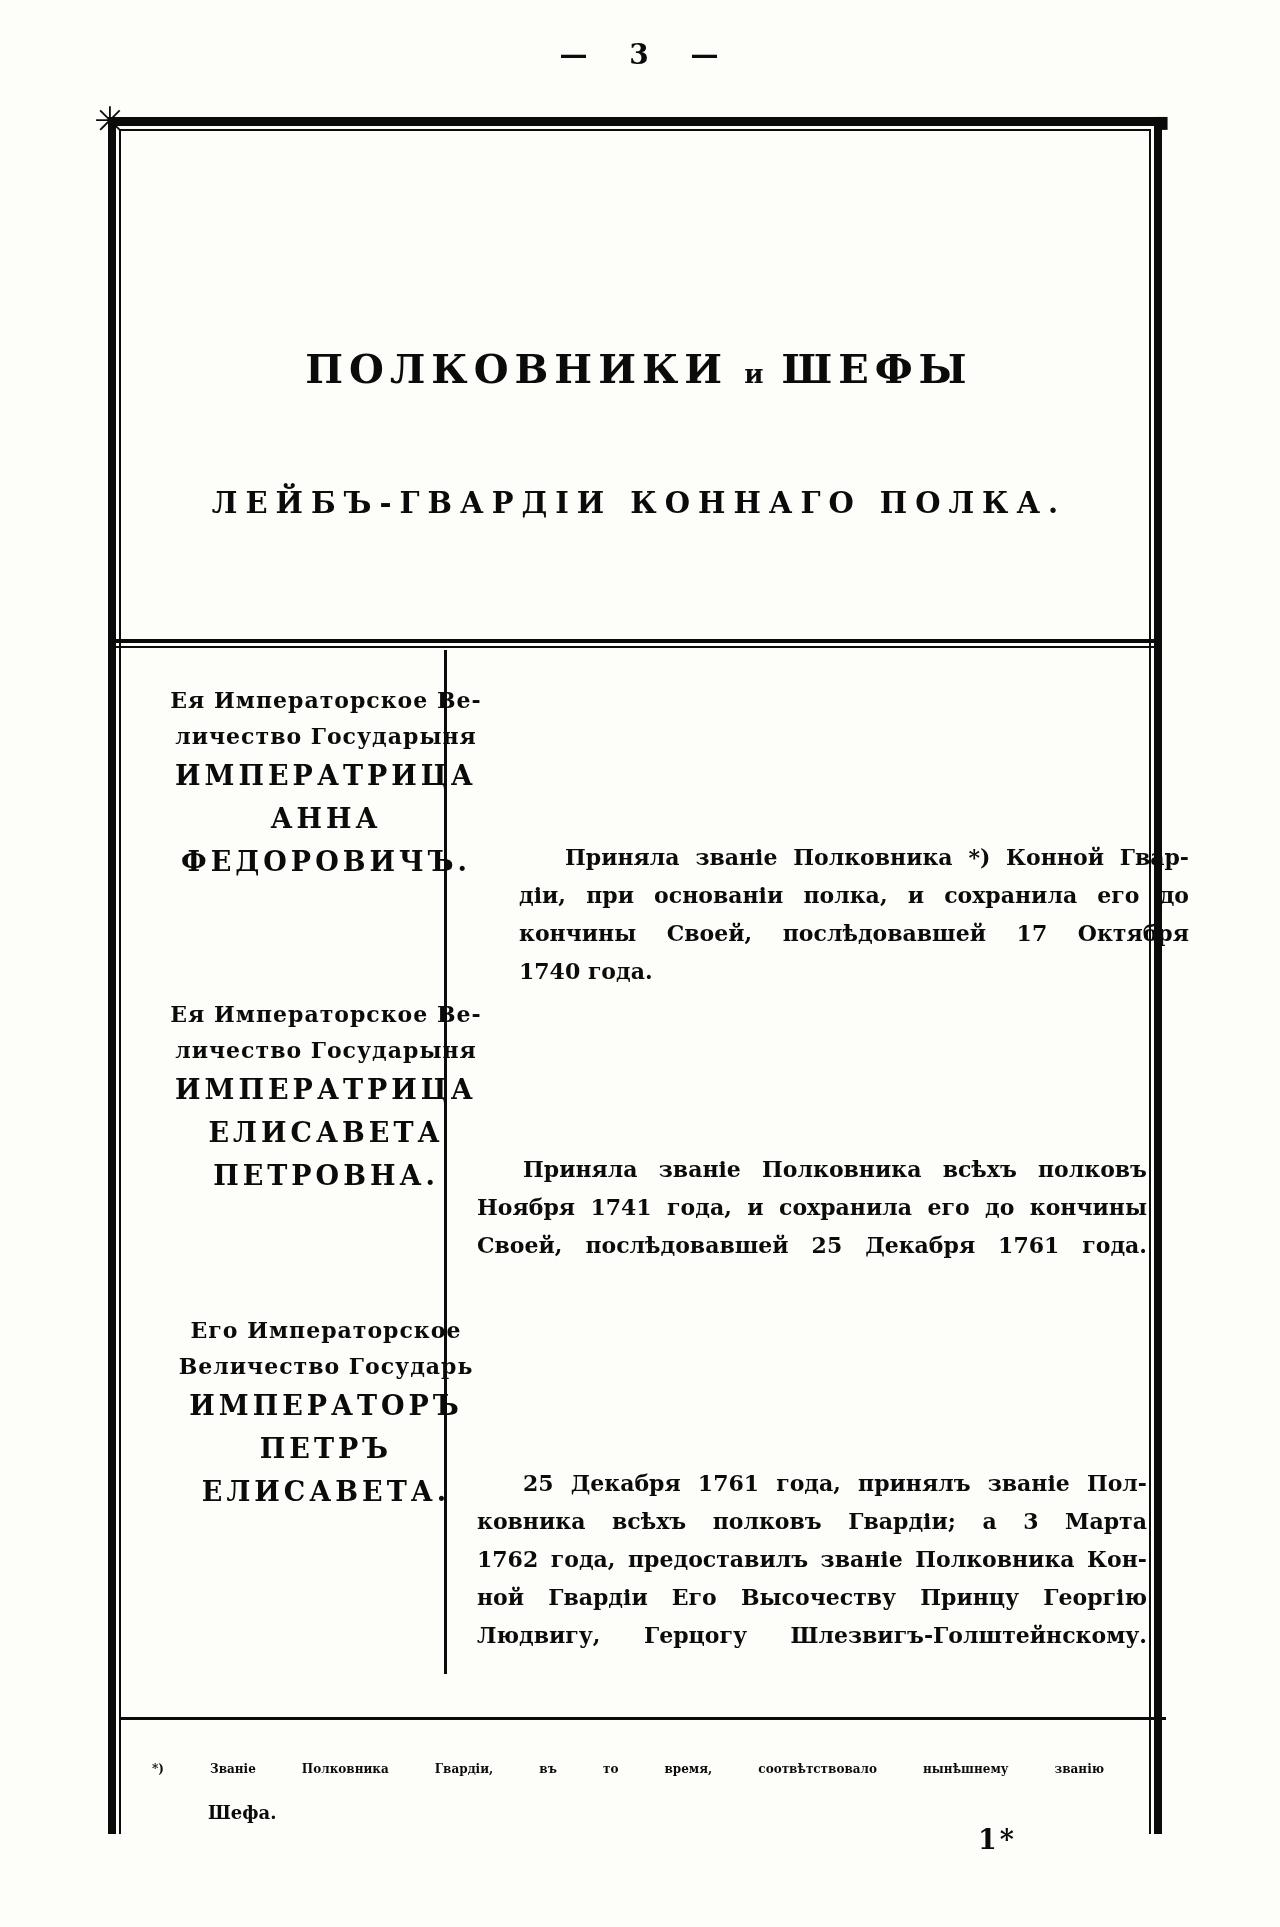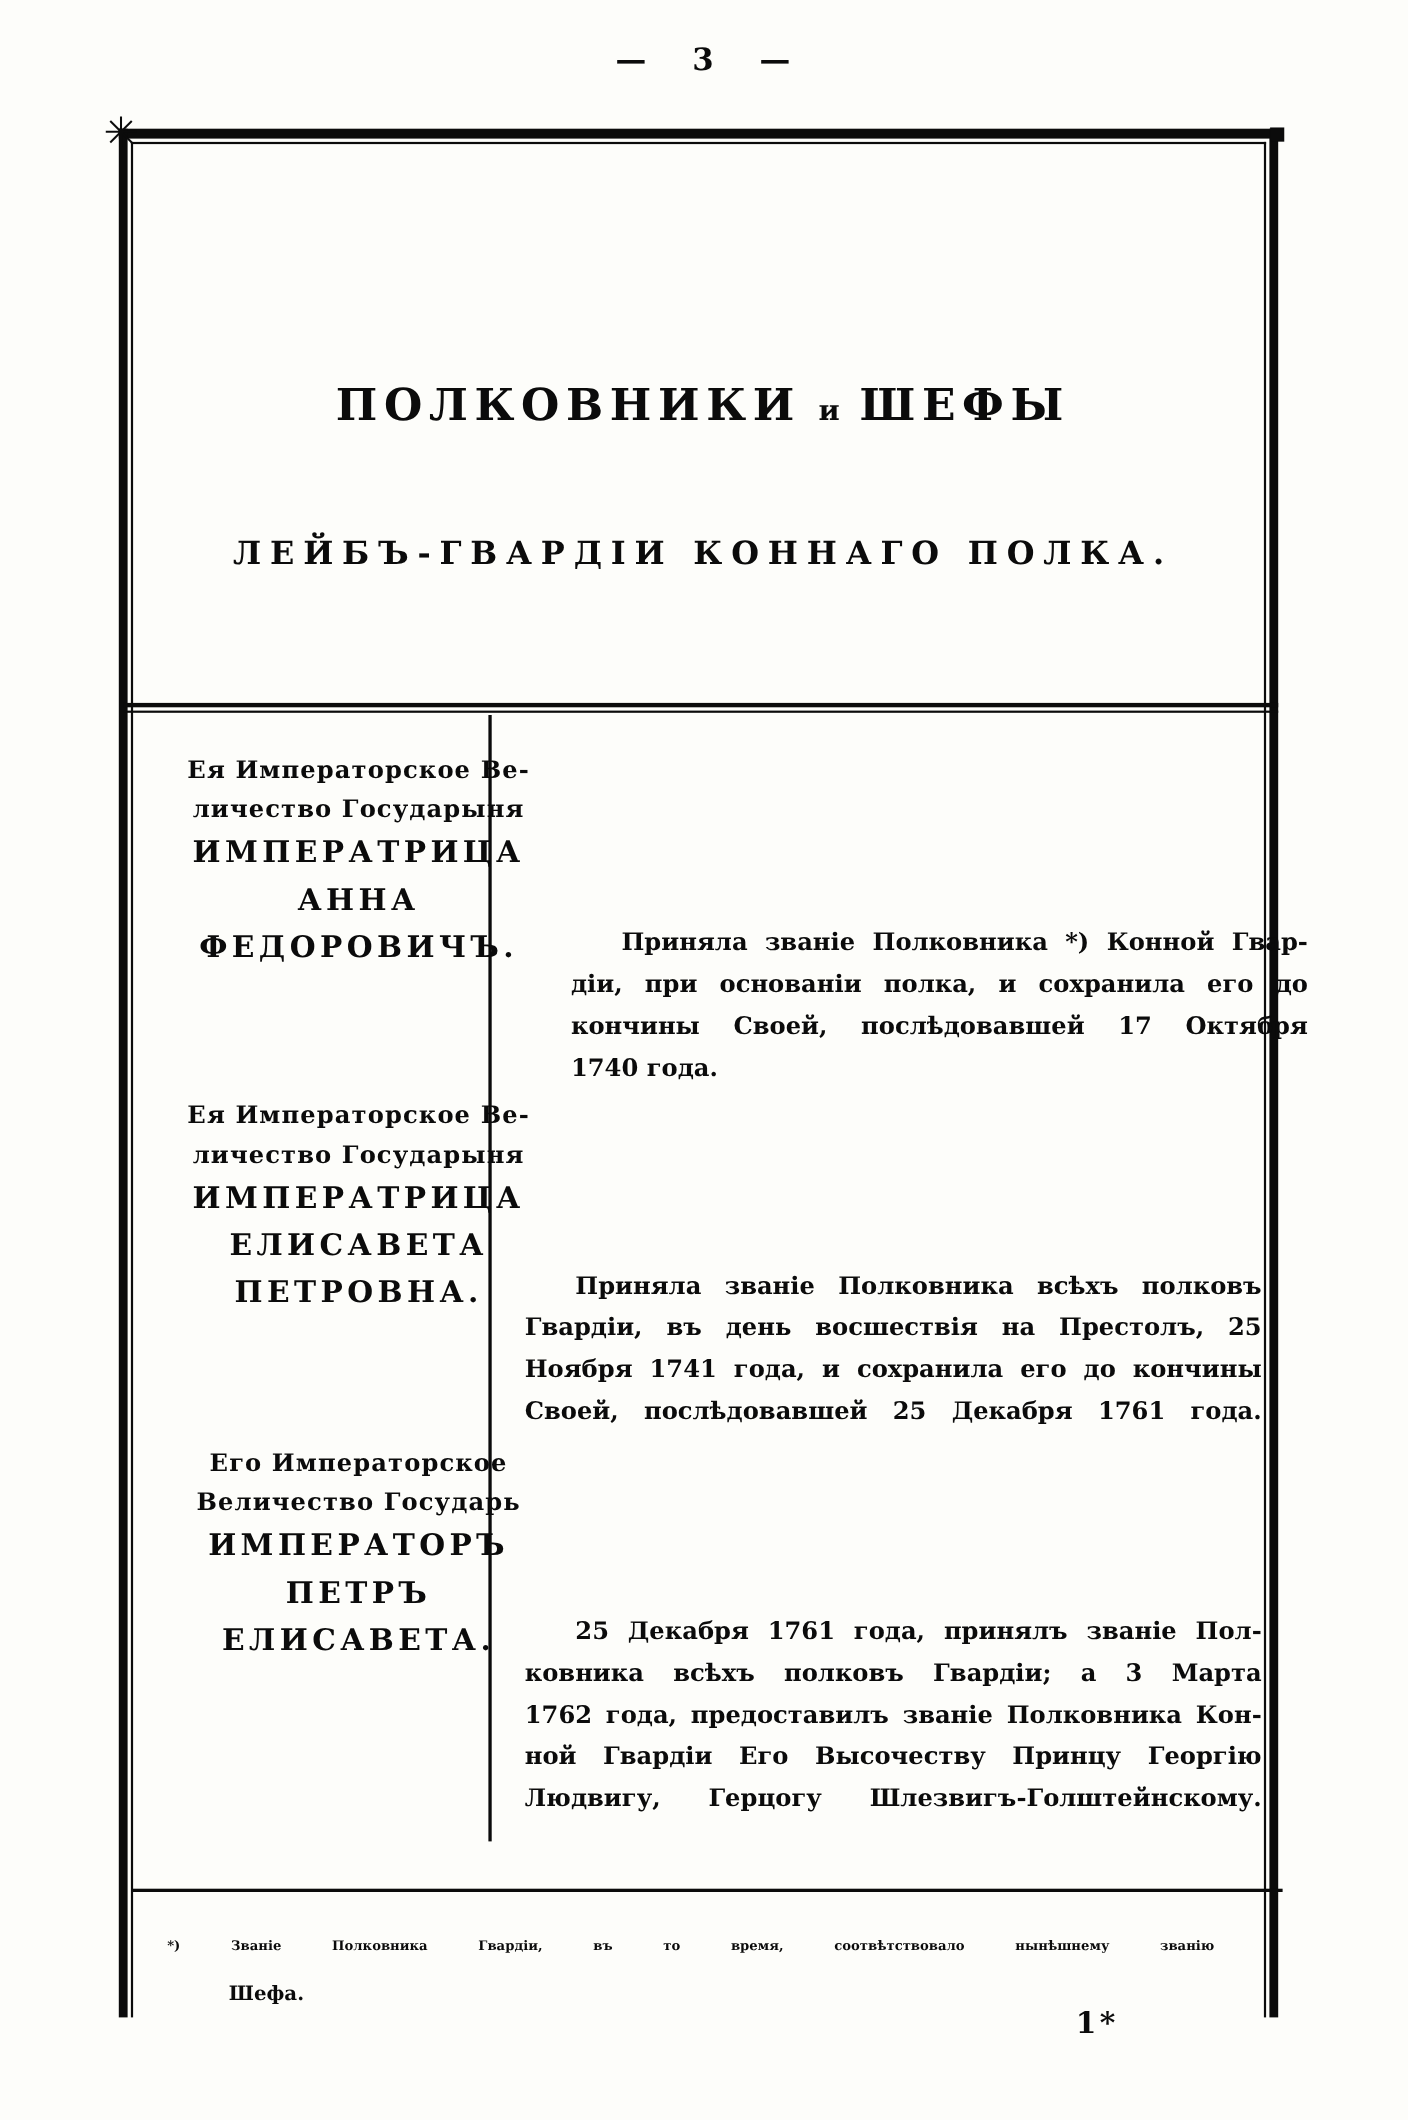--- a/index.html
+++ b/index.html
@@ -139,21 +139,20 @@
 <div id="name-1" class="abs name-cell">
   <div class="small">Ея Императорское Ве-</div>
   <div class="small">личество Государыня</div>
   <div class="caps">ИМПЕРАТРИЦА</div>
   <div class="caps">ЕЛИСАВЕТА</div>
   <div class="caps">ПЕТРОВНА.</div>
 </div>
 
 <div id="desc-1" class="abs desc">
   <div class="dline first">Приняла званіе Полковника всѣхъ полковъ</div>
-  <div class="dline">Гвардіи, въ день восшествія на Престолъ, 25</div>
   <div class="dline">Ноября 1741 года, и сохранила его до кончины</div>
   <div class="dline">Своей, послѣдовавшей 25 Декабря 1761 года.</div>
 </div>
 
 <div id="name-2" class="abs name-cell">
   <div class="small">Его Императорское</div>
   <div class="small">Величество Государь</div>
   <div class="caps">ИМПЕРАТОРЪ</div>
   <div class="caps">ПЕТРЪ</div>
   <div class="caps">ЕЛИСАВЕТА.</div>

